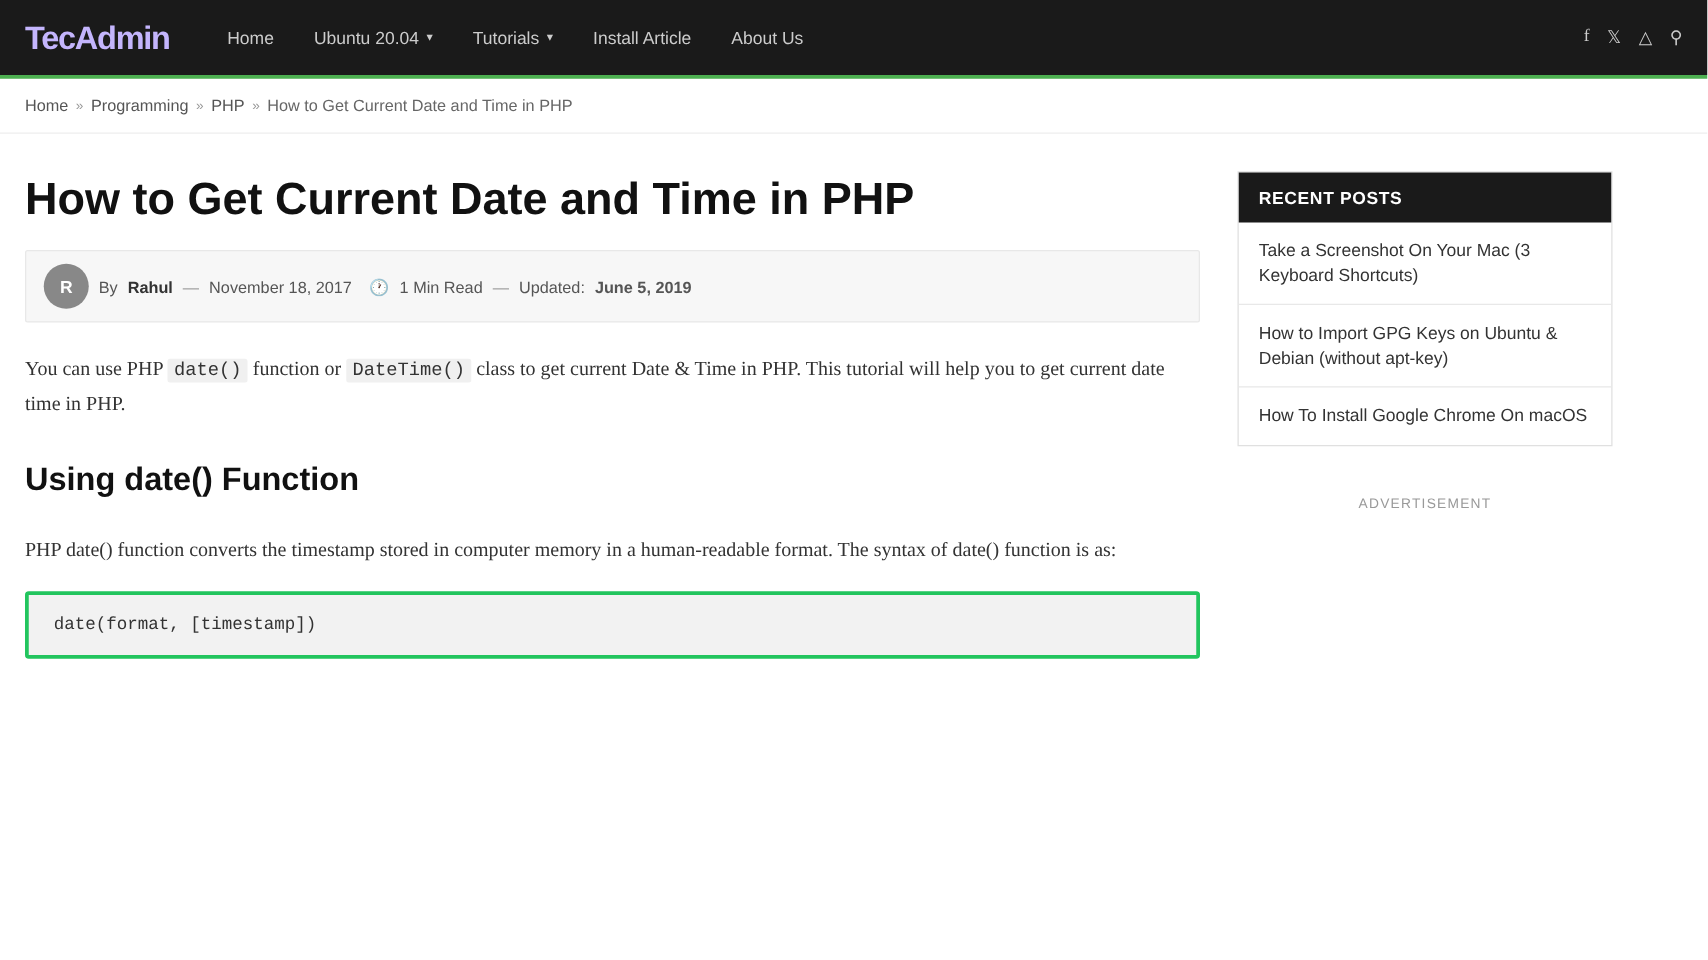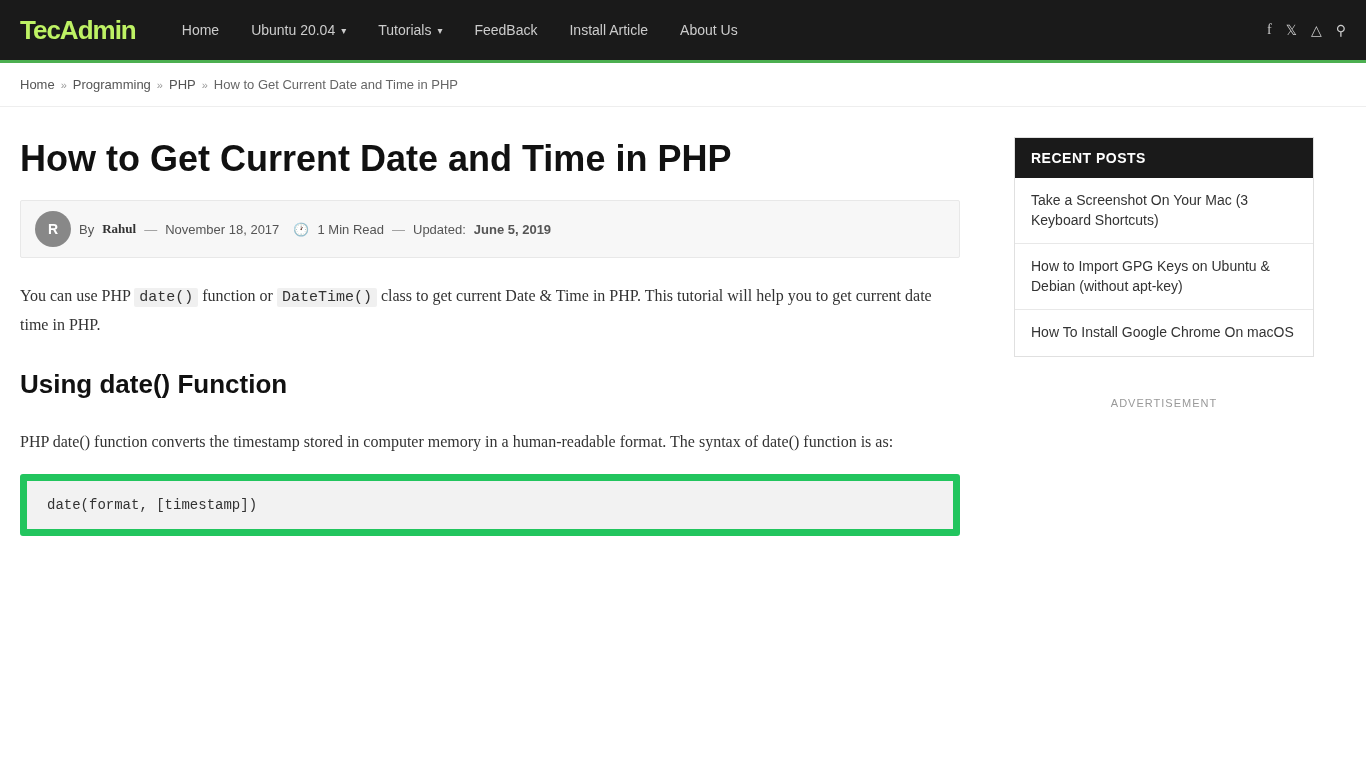--- a/index.html
+++ b/index.html
@@ -11,21 +11,21 @@
       display: flex;
       align-items: center;
       padding: 0 20px;
       height: 60px;
       position: relative;
     }
     .header-logo {
       font-family: Arial, sans-serif;
       font-size: 26px;
       font-weight: 900;
-      color: #bef264;
+      color: #c4b5fd;
       margin-right: 30px;
       letter-spacing: -1px;
       white-space: nowrap;
     }
     nav {
       display: flex;
       align-items: center;
       flex: 1;
       gap: 0;
     }
@@ -119,54 +119,53 @@
       background: #888;
       overflow: hidden;
       flex-shrink: 0;
       display: flex;
       align-items: center;
       justify-content: center;
       color: #fff;
       font-size: 14px;
       font-weight: bold;
     }
-    .meta-author { font-weight: bold; color: #333; font-family: Liberation Serif, serif; }
+    .meta-author { font-weight: bold; color: #333; }
     .meta-sep { color: #999; }
 
     
     .article-content p {
       font-size: 16px;
       line-height: 1.75;
       color: #333;
       margin-bottom: 18px;
     }
     .article-content a { color: #e05a00; text-decoration: none; }
     .article-content h2 {
       font-family: Arial, sans-serif;
       font-size: 26px;
       font-weight: 900;
       color: #111;
       margin: 30px 0 28px;
     }
     .code-block {
       background: #f2f2f2;
-      border: 7px solid #22c55e;
+      border: 3px solid #22c55e;
       border-radius: 3px;
       padding: 16px 20px;
       font-family: 'Courier New', Courier, monospace;
       font-size: 14px;
       color: #333;
       margin-top: 16px;
     }
 
     
     .sidebar {
       width: 300px;
       flex-shrink: 0;
-      margin-left: 24px;
     }
     .recent-posts-box {
       border: 1px solid #e0e0e0;
     }
     .recent-posts-header {
       background: #1a1a1a;
       color: #fff;
       font-family: Arial, sans-serif;
       font-size: 14px;
       font-weight: bold;
@@ -212,23 +211,20 @@
     <a class="nav-item">
       <span>Home</span>
     </a>
     <a class="nav-item">
       <span>Ubuntu 20.04</span>
       <span class="chevron">▾</span>
     </a>
     <a class="nav-item">
       <span>Tutorials</span>
       <span class="chevron">▾</span>
-    </a>
-    <a class="nav-item">
-      <span>FeedBack</span>
     </a>
     <a class="nav-item">
       <span>Install Article</span>
     </a>
     <a class="nav-item">
       <span>About Us</span>
     </a>
   </nav>
   <div class="header-icons">
     <span class="header-icon">f</span>

